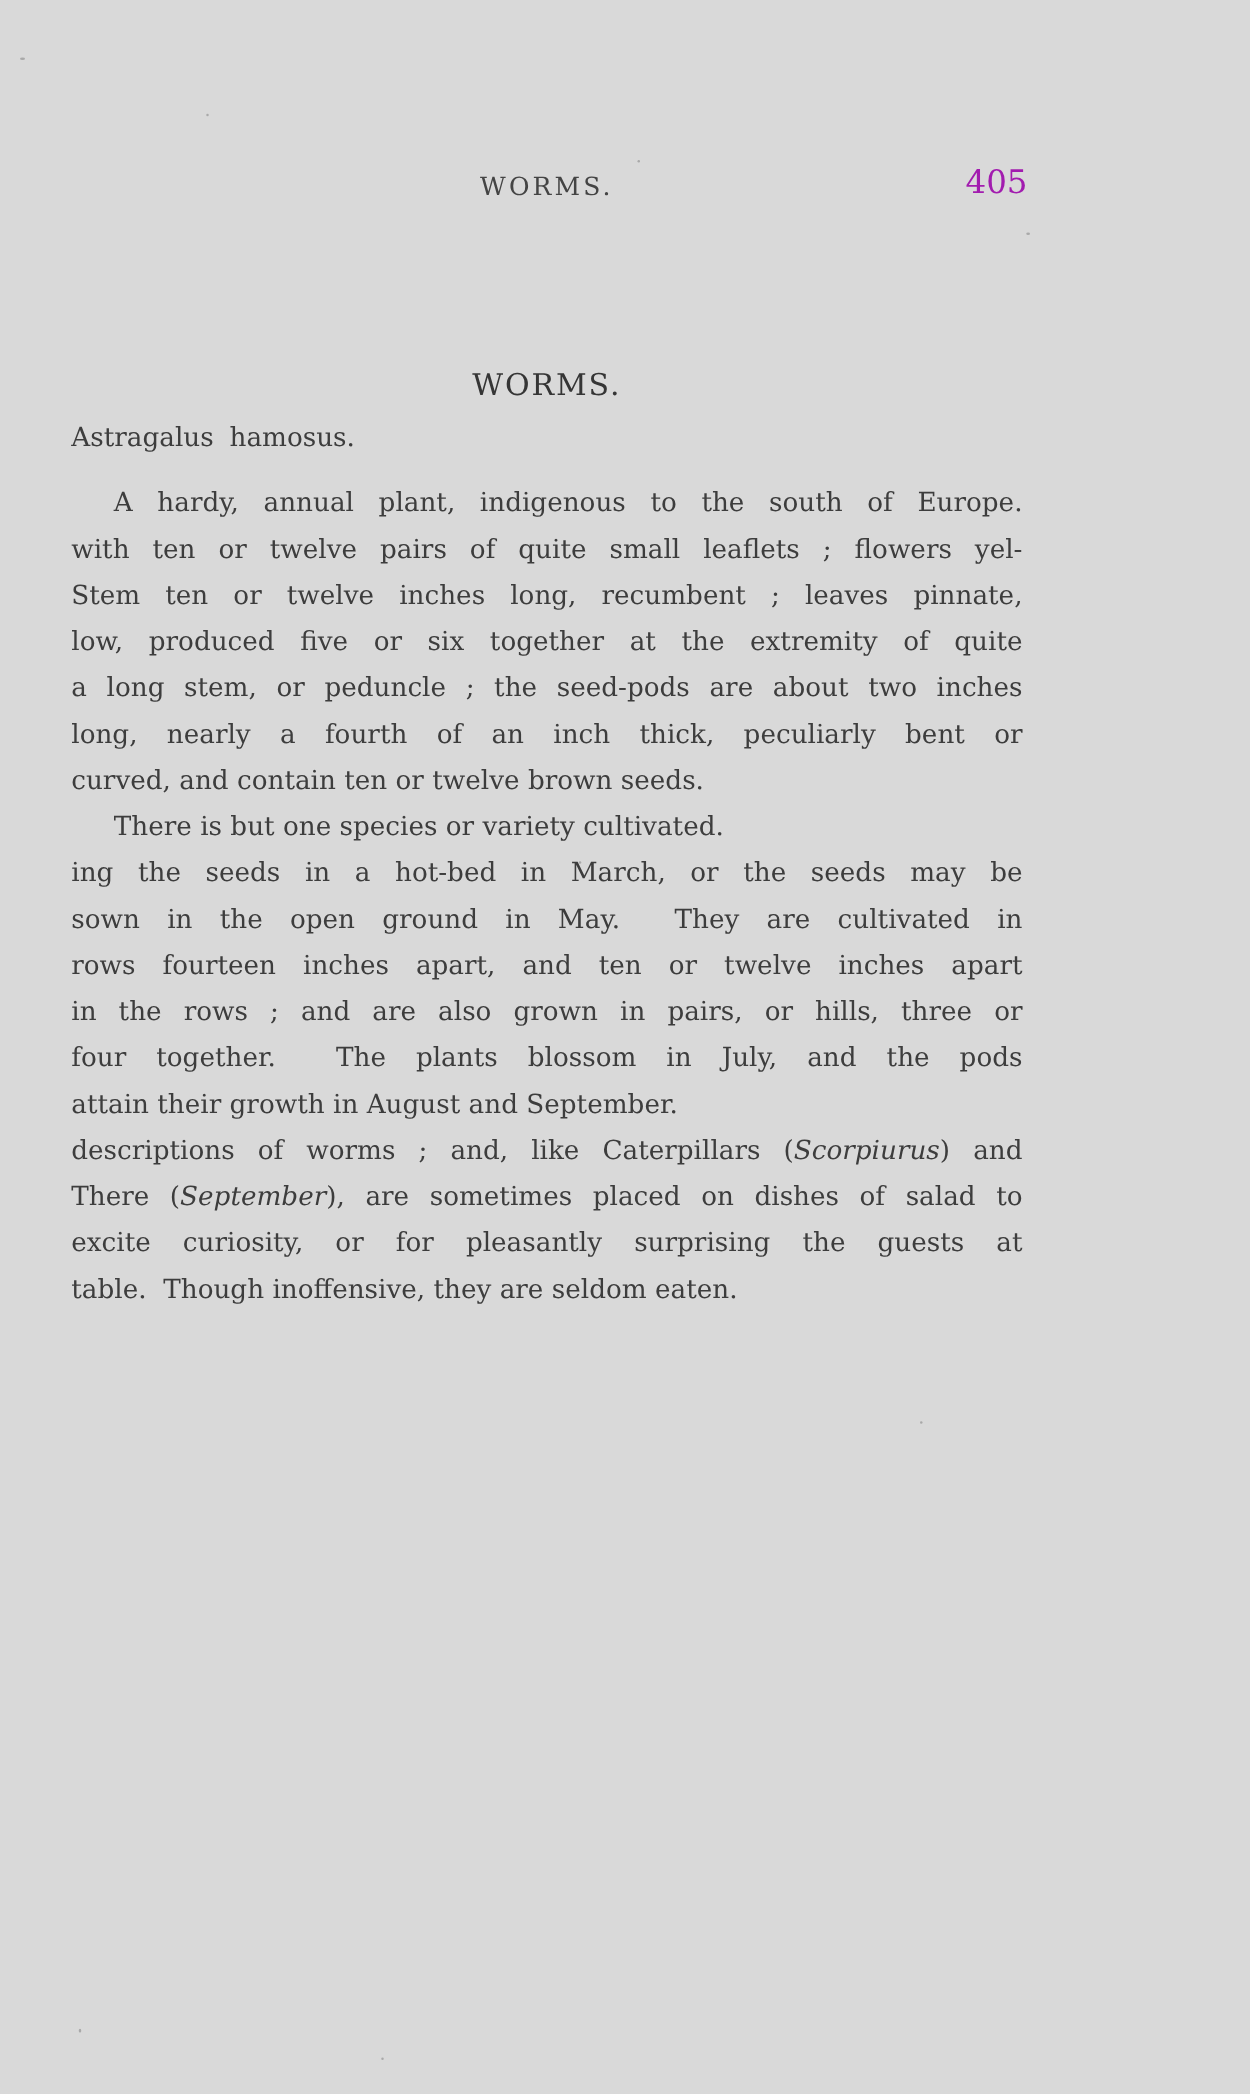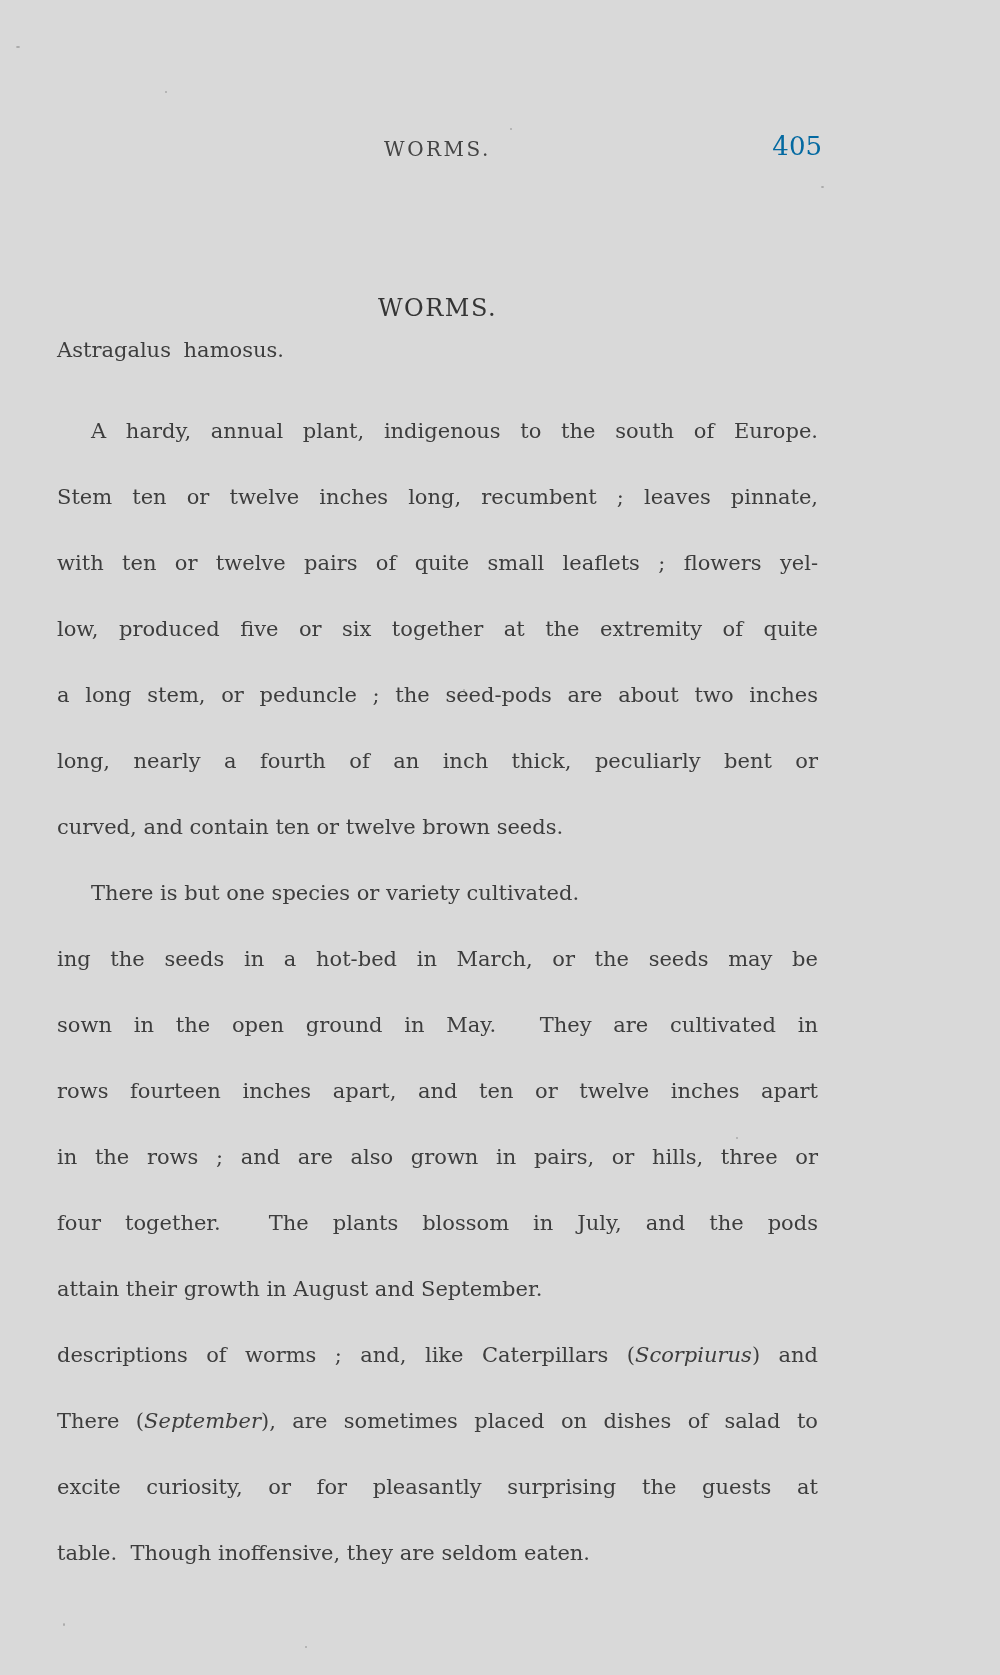--- a/index.html
+++ b/index.html
@@ -34,21 +34,21 @@
     letter-spacing: 2.5px;
     line-height: 1;
     color: #444;
   }
   .page-number {
     position: absolute;
     top: 133px;
     right: -4px;
     font-size: 26px;
     line-height: 1;
-    color: #0369a1;
+    color: #a21caf;
   }
   .article-title {
     position: absolute;
     top: 296px;
     left: 0;
     width: 100%;
     text-align: center;
     font-size: 24px;
     letter-spacing: 1.5px;
     line-height: 1;
@@ -71,21 +71,20 @@
     width: 761px;
     font-size: 21px;
   }
   .line {
     line-height: 37px;
     height: 37px;
     text-align: justify;
     text-align-last: justify;
     -moz-text-align-last: justify;
     white-space: normal;
-    margin-top: 29px;
   }
   .line.last {
     text-align-last: left;
     -moz-text-align-last: left;
   }
   .line.indent { text-indent: 34px; }
   .it { font-style: italic; }
   
   .speck { position: absolute; background: #a9a9a9; border-radius: 50%; }
   .sp1 { left: 16px;  top: 46px;   width: 4px; height: 2px; }
@@ -110,22 +109,22 @@
   <span class="speck sp7"></span>
   <span class="speck sp8"></span>
 
   <div class="text-block">
     <div class="running-head">WORMS.</div>
     <div class="page-number">405</div>
     <div class="article-title">WORMS.</div>
     <div class="species-subtitle">Astragalus hamosus.</div>
     <div class="body-text">
         <div class="line indent"><span>A hardy, annual plant, indigenous to the south of Europe.</span></div>
+        <div class="line"><span>with ten or twelve pairs of quite small leaflets ; flowers yel-</span></div>
         <div class="line"><span>Stem ten or twelve inches long, recumbent ; leaves pinnate,</span></div>
-        <div class="line"><span>with ten or twelve pairs of quite small leaflets ; flowers yel-</span></div>
         <div class="line"><span>low, produced five or six together at the extremity of quite</span></div>
         <div class="line"><span>a long stem, or peduncle ; the seed-pods are about two inches</span></div>
         <div class="line"><span>long, nearly a fourth of an inch thick, peculiarly bent or</span></div>
         <div class="line last"><span>curved, and contain ten or twelve brown seeds.</span></div>
         <div class="line indent last"><span>There is but one species or variety cultivated.</span></div>
         <div class="line"><span>ing the seeds in a hot-bed in March, or the seeds may be</span></div>
         <div class="line"><span>sown in the open ground in May.&nbsp; They are cultivated in</span></div>
         <div class="line"><span>rows fourteen inches apart, and ten or twelve inches apart</span></div>
         <div class="line"><span>in the rows ; and are also grown in pairs, or hills, three or</span></div>
         <div class="line"><span>four together.&nbsp; The plants blossom in July, and the pods</span></div>

